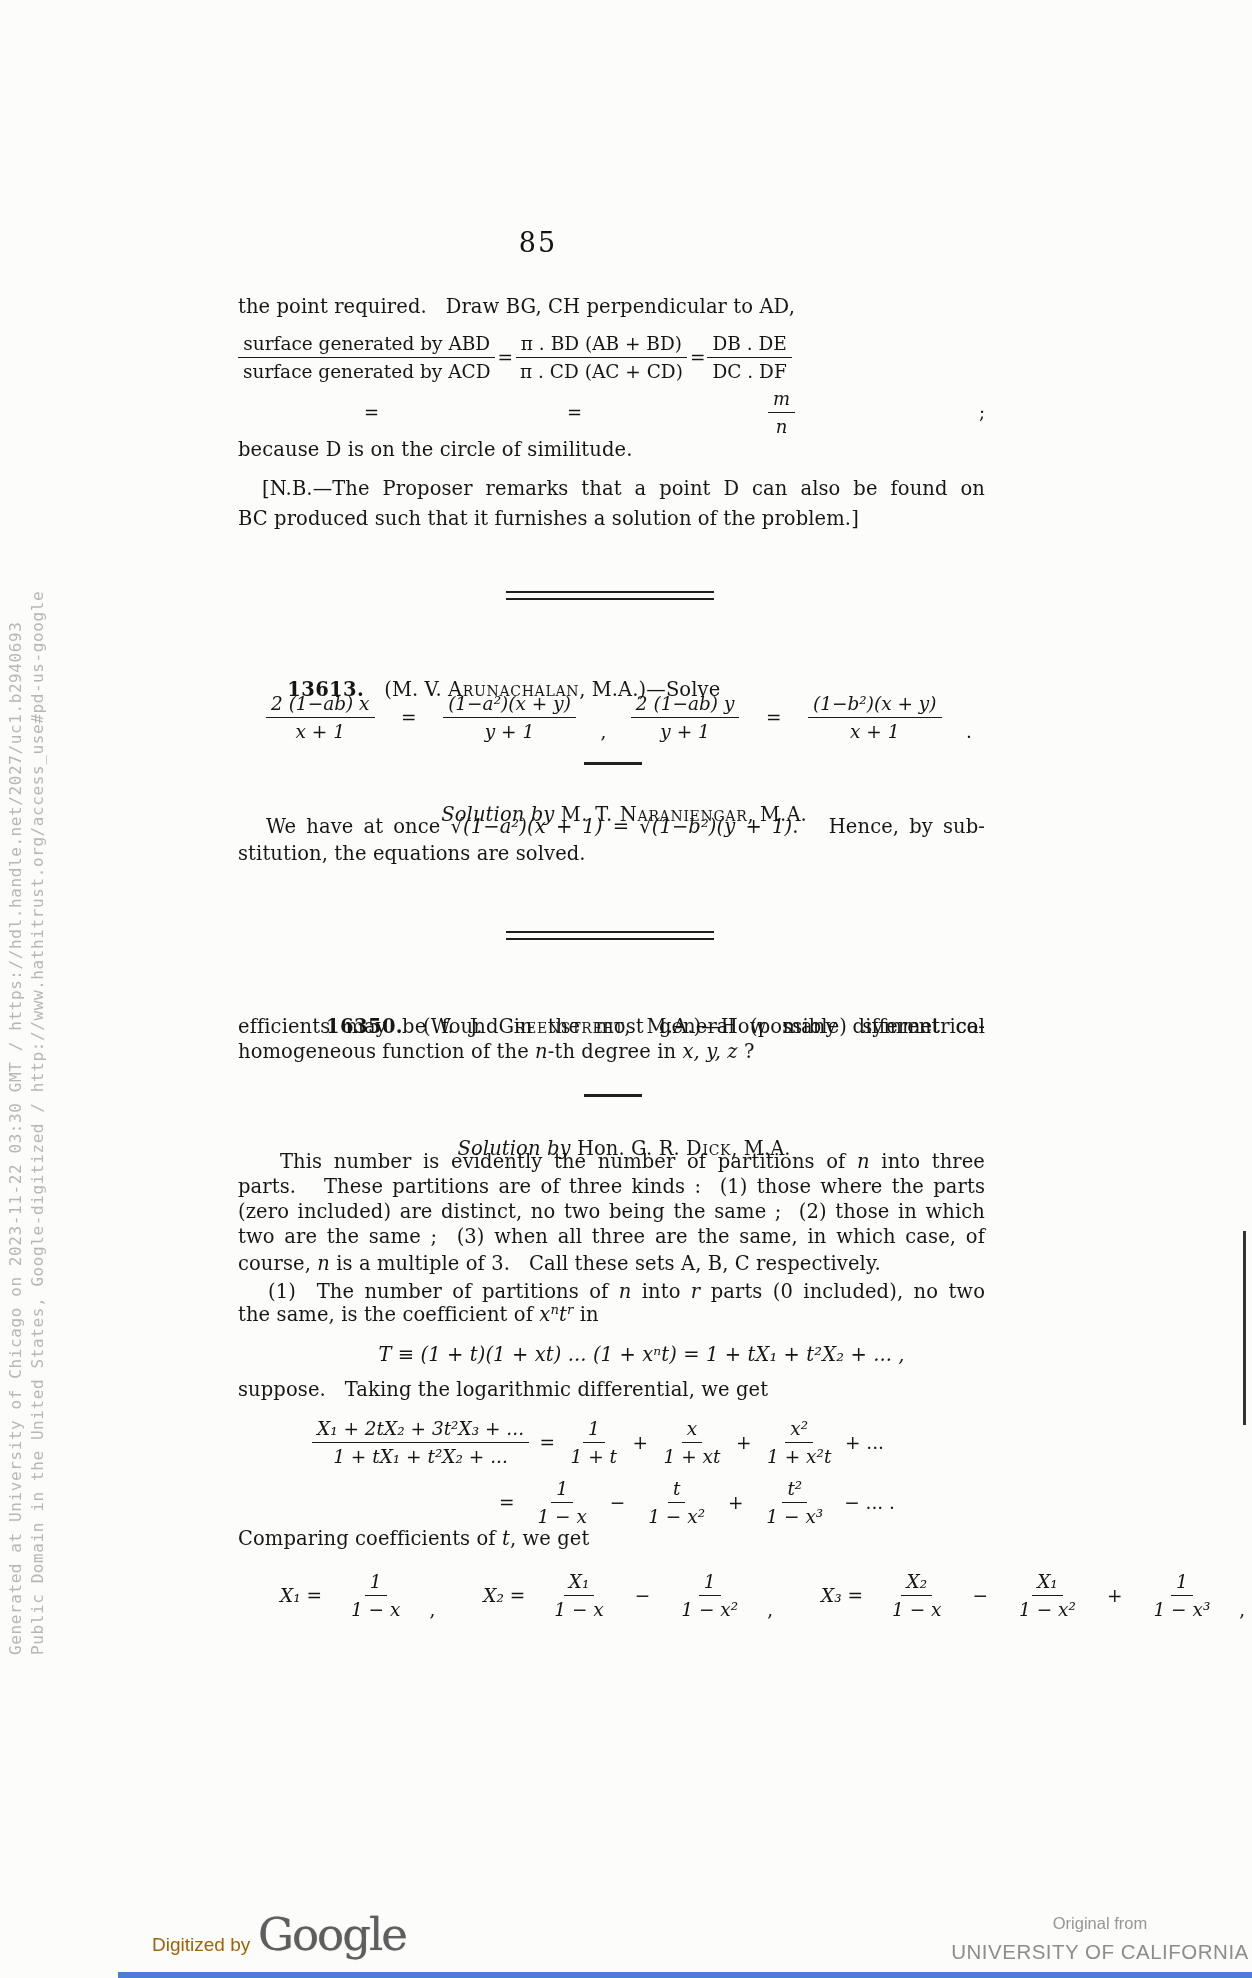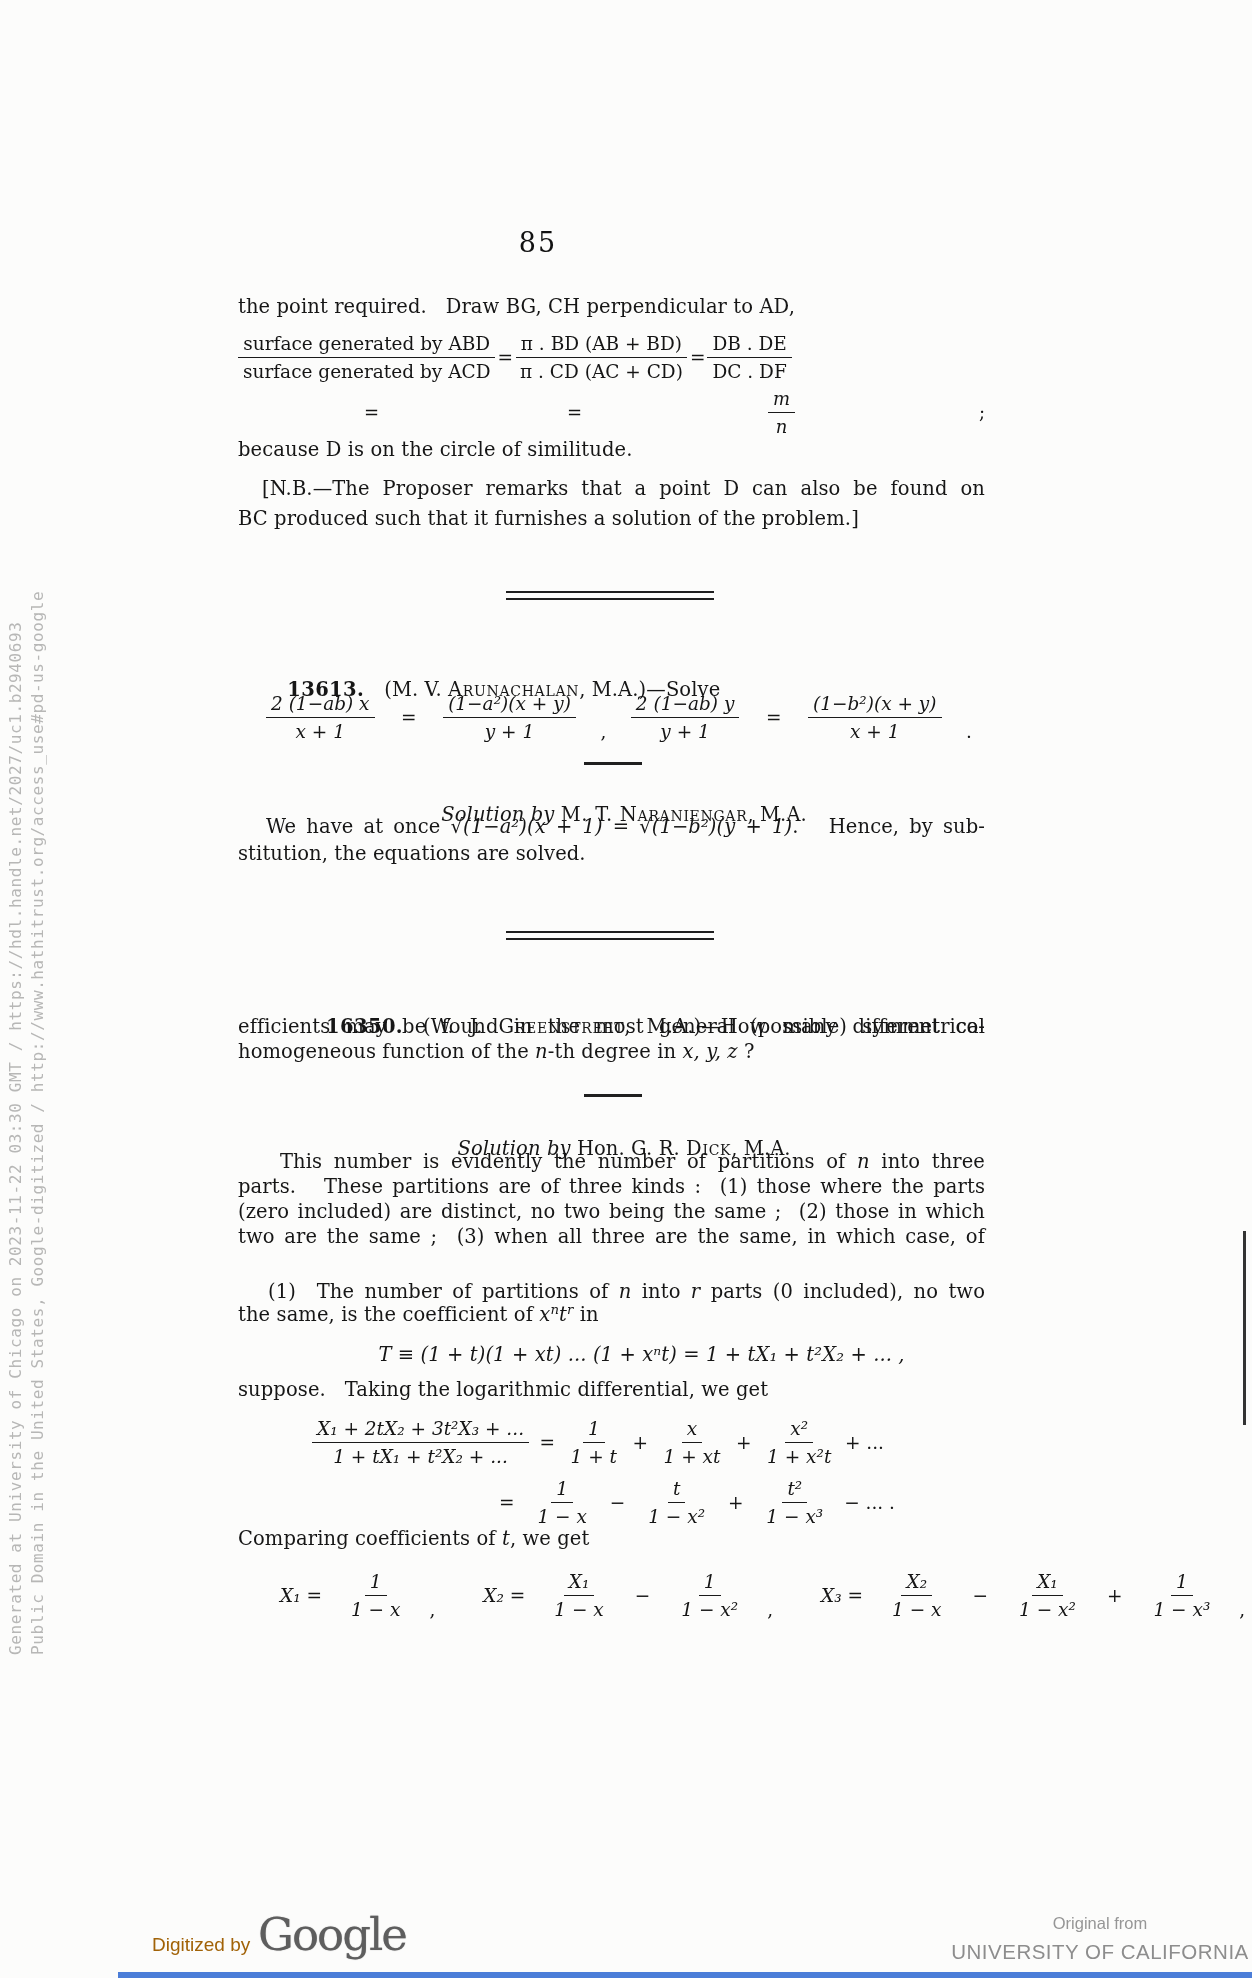--- a/index.html
+++ b/index.html
@@ -129,20 +129,21 @@
   <div class="rule-short" style="left:584px;top:1094px"></div>
 
   <div class="line center" style="left:238px;top:1111px;width:747px">
     <span class="it">Solution by</span><span> Hon. G. R. </span><span class="sc">Dick</span><span>, M.A.</span>
   </div>
 
   <div class="line j" style="left:280px;top:1149px;width:705px"><span>This number is evidently the number of partitions of </span><span class="it">n</span><span> into three</span></div>
   <div class="line j" style="left:238px;top:1174px;width:747px">parts.   These partitions are of three kinds :  (1) those where the parts</div>
   <div class="line j" style="left:238px;top:1199px;width:747px">(zero included) are distinct, no two being the same ;  (2) those in which</div>
   <div class="line j" style="left:238px;top:1224px;width:747px">two are the same ;  (3) when all three are the same, in which case, of</div>
+  <div class="line" style="left:238px;top:1251px"><span>course, </span><span class="it">n</span><span> is a multiple of 3.   Call these sets A, B, C respectively.</span></div>
   <div class="line j" style="left:268px;top:1279px;width:717px"><span>(1)  The number of partitions of </span><span class="it">n</span><span> into </span><span class="it">r</span><span> parts (0 included), no two</span></div>
   <div class="line" style="left:238px;top:1302px"><span>the same, is the coefficient of </span><span class="it">x</span><span class="it sup">n</span><span class="it">t</span><span class="it sup">r</span><span> in</span></div>
 
   <div class="line center it" style="left:238px;top:1342px;width:747px;padding-left:30px">T ≡ (1 + t)(1 + xt) ... (1 + xⁿt) = 1 + tX₁ + t²X₂ + ... ,</div>
 
   <div class="line" style="left:238px;top:1377px">suppose.   Taking the logarithmic differential, we get</div>
 
   <div class="eqrow it" style="left:312px;top:1417px;width:572px;justify-content:space-between">
     <span class="frac">
       <span class="num">X₁ + 2tX₂ + 3t²X₃ + ...</span>

